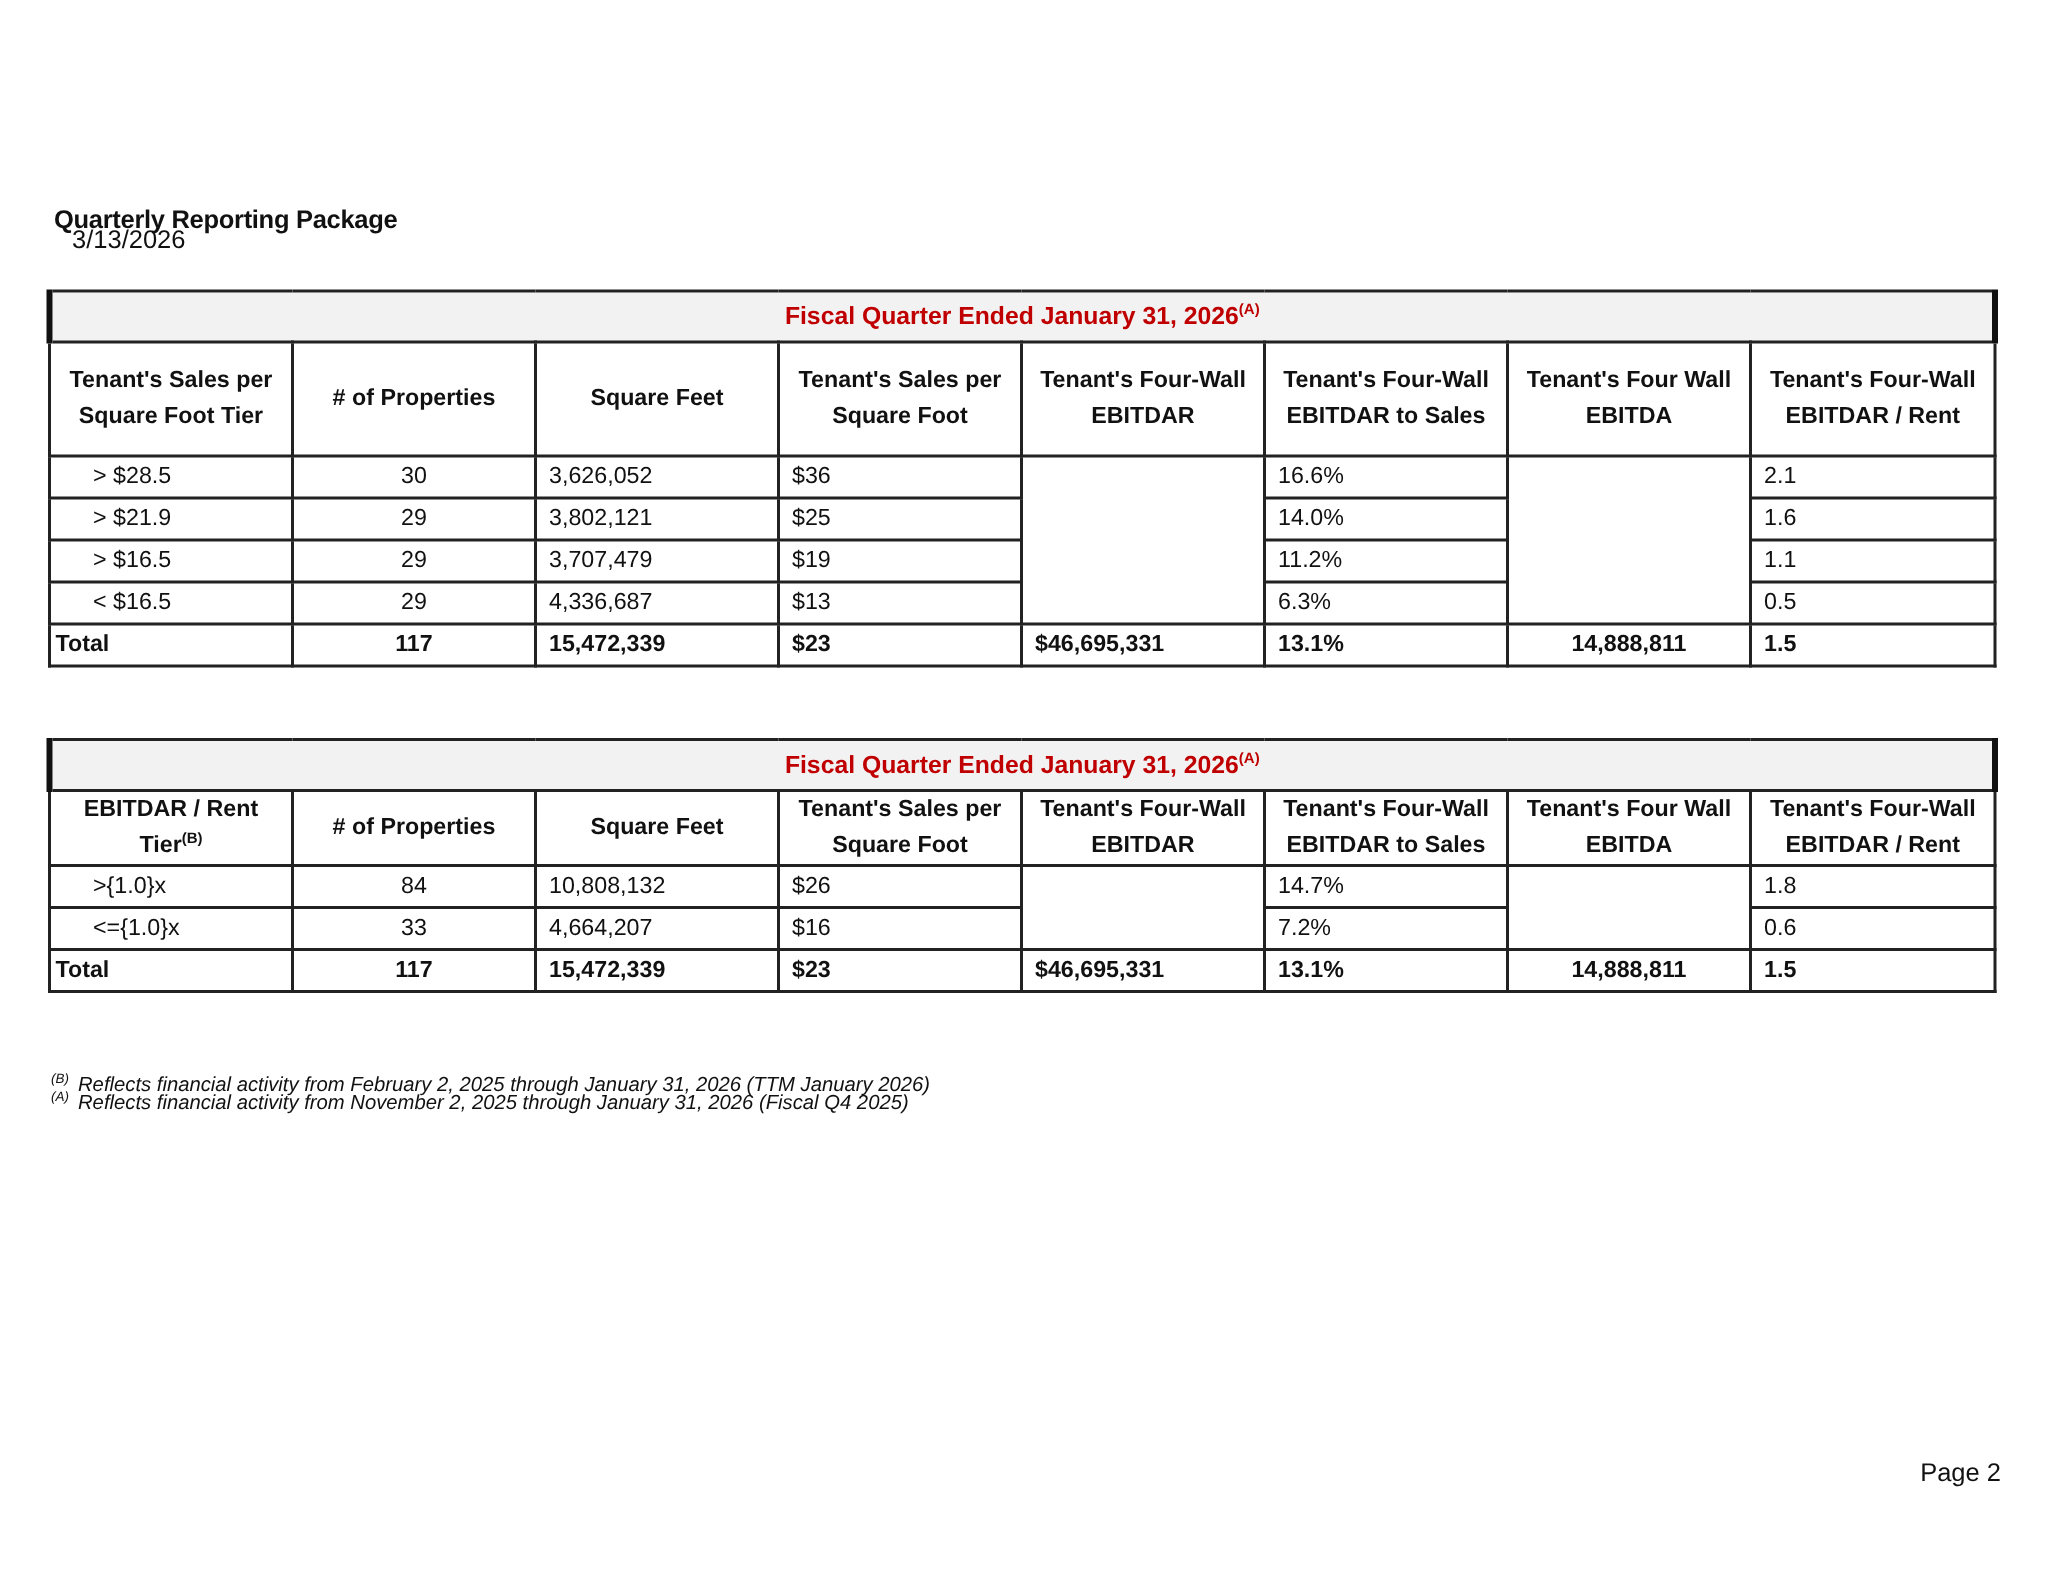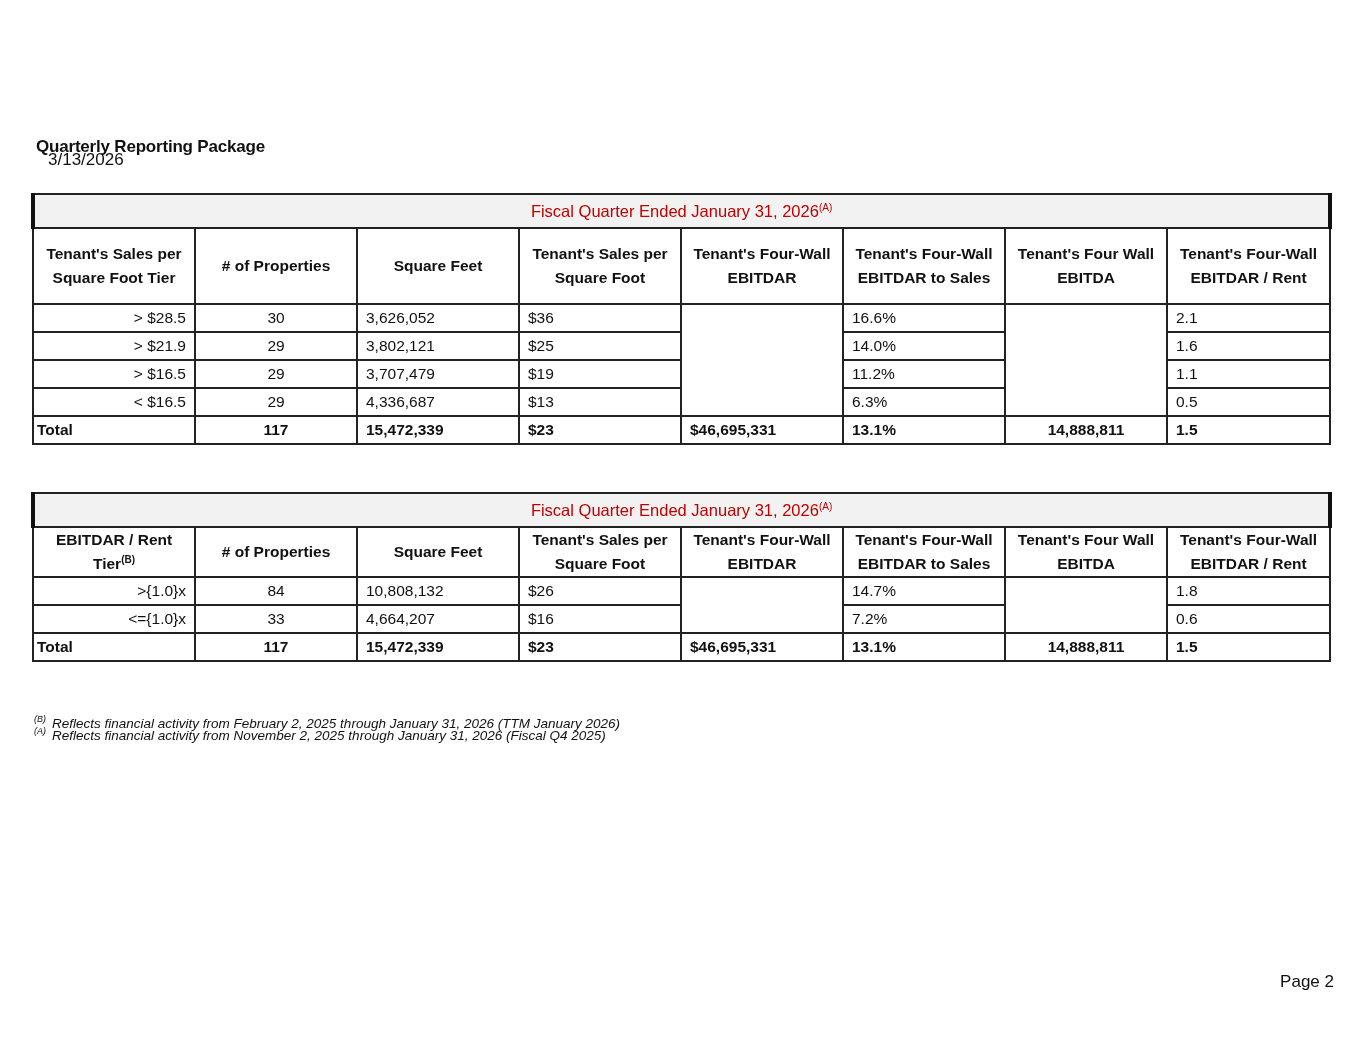--- a/index.html
+++ b/index.html
@@ -1,28 +1,28 @@
 <!DOCTYPE html>
 <html><head>
 <meta charset="utf-8">
 <style>
   html, body { margin: 0; padding: 0; background: #ffffff; }
   body { width: 1365px; height: 1055px; position: relative; font-family: "Liberation Sans", "DejaVu Sans", sans-serif; color: #111; overflow: hidden; }
   .doc-title { position: absolute; left: 36px; top: 137px; font-size: 17px; font-weight: bold; letter-spacing: -0.2px; }
   .doc-date { position: absolute; left: 48px; top: 150px; font-size: 17px; }
   .report-table { position: absolute; left: 31px; width: 1299px; border-collapse: collapse; table-layout: fixed; font-size: 15.5px; }
   .report-table td, .report-table th { border: 2px solid #222; padding: 0 8px; height: 26px; line-height: 24px; white-space: nowrap; overflow: hidden; }
-  .report-table .band { background: #f2f2f2; color: #c00000; font-weight: normal; text-align: center; height: 32px; font-size: 16.5px; border-left: 4px solid #111; border-right: 4px solid #111; }
+  .report-table .band { background: #f2f2f2; color: #c00000; font-weight: bold; text-align: center; height: 32px; font-size: 16.5px; border-left: 4px solid #111; border-right: 4px solid #111; }
   .report-table .band sup, .report-table th sup { font-size: 10px; vertical-align: super; line-height: 0; }
   .report-table th { font-weight: bold; text-align: center; line-height: 24px; white-space: normal; padding: 0 4px; }
   #table1 { top: 193px; }
   #table1 th { height: 74px; }
   #table2 { top: 492px; }
   #table2 th { height: 48px; }
-  .tier { text-align: right; padding-left: 28px !important; }
+  .tier { text-align: left; padding-left: 28px !important; }
   .c { text-align: center; }
   .r { text-align: left; }
   .total td { font-weight: bold; }
   .total .lbl { text-align: left; padding-left: 3px !important; }
   .footnote { position: absolute; left: 34px; font-size: 13.5px; font-style: italic; }
   .footnote sup { font-size: 9px; margin-right: 6px; }
   .page-num { position: absolute; right: 31px; top: 972px; font-size: 17px; }
 </style>
 </head>
 <body>

